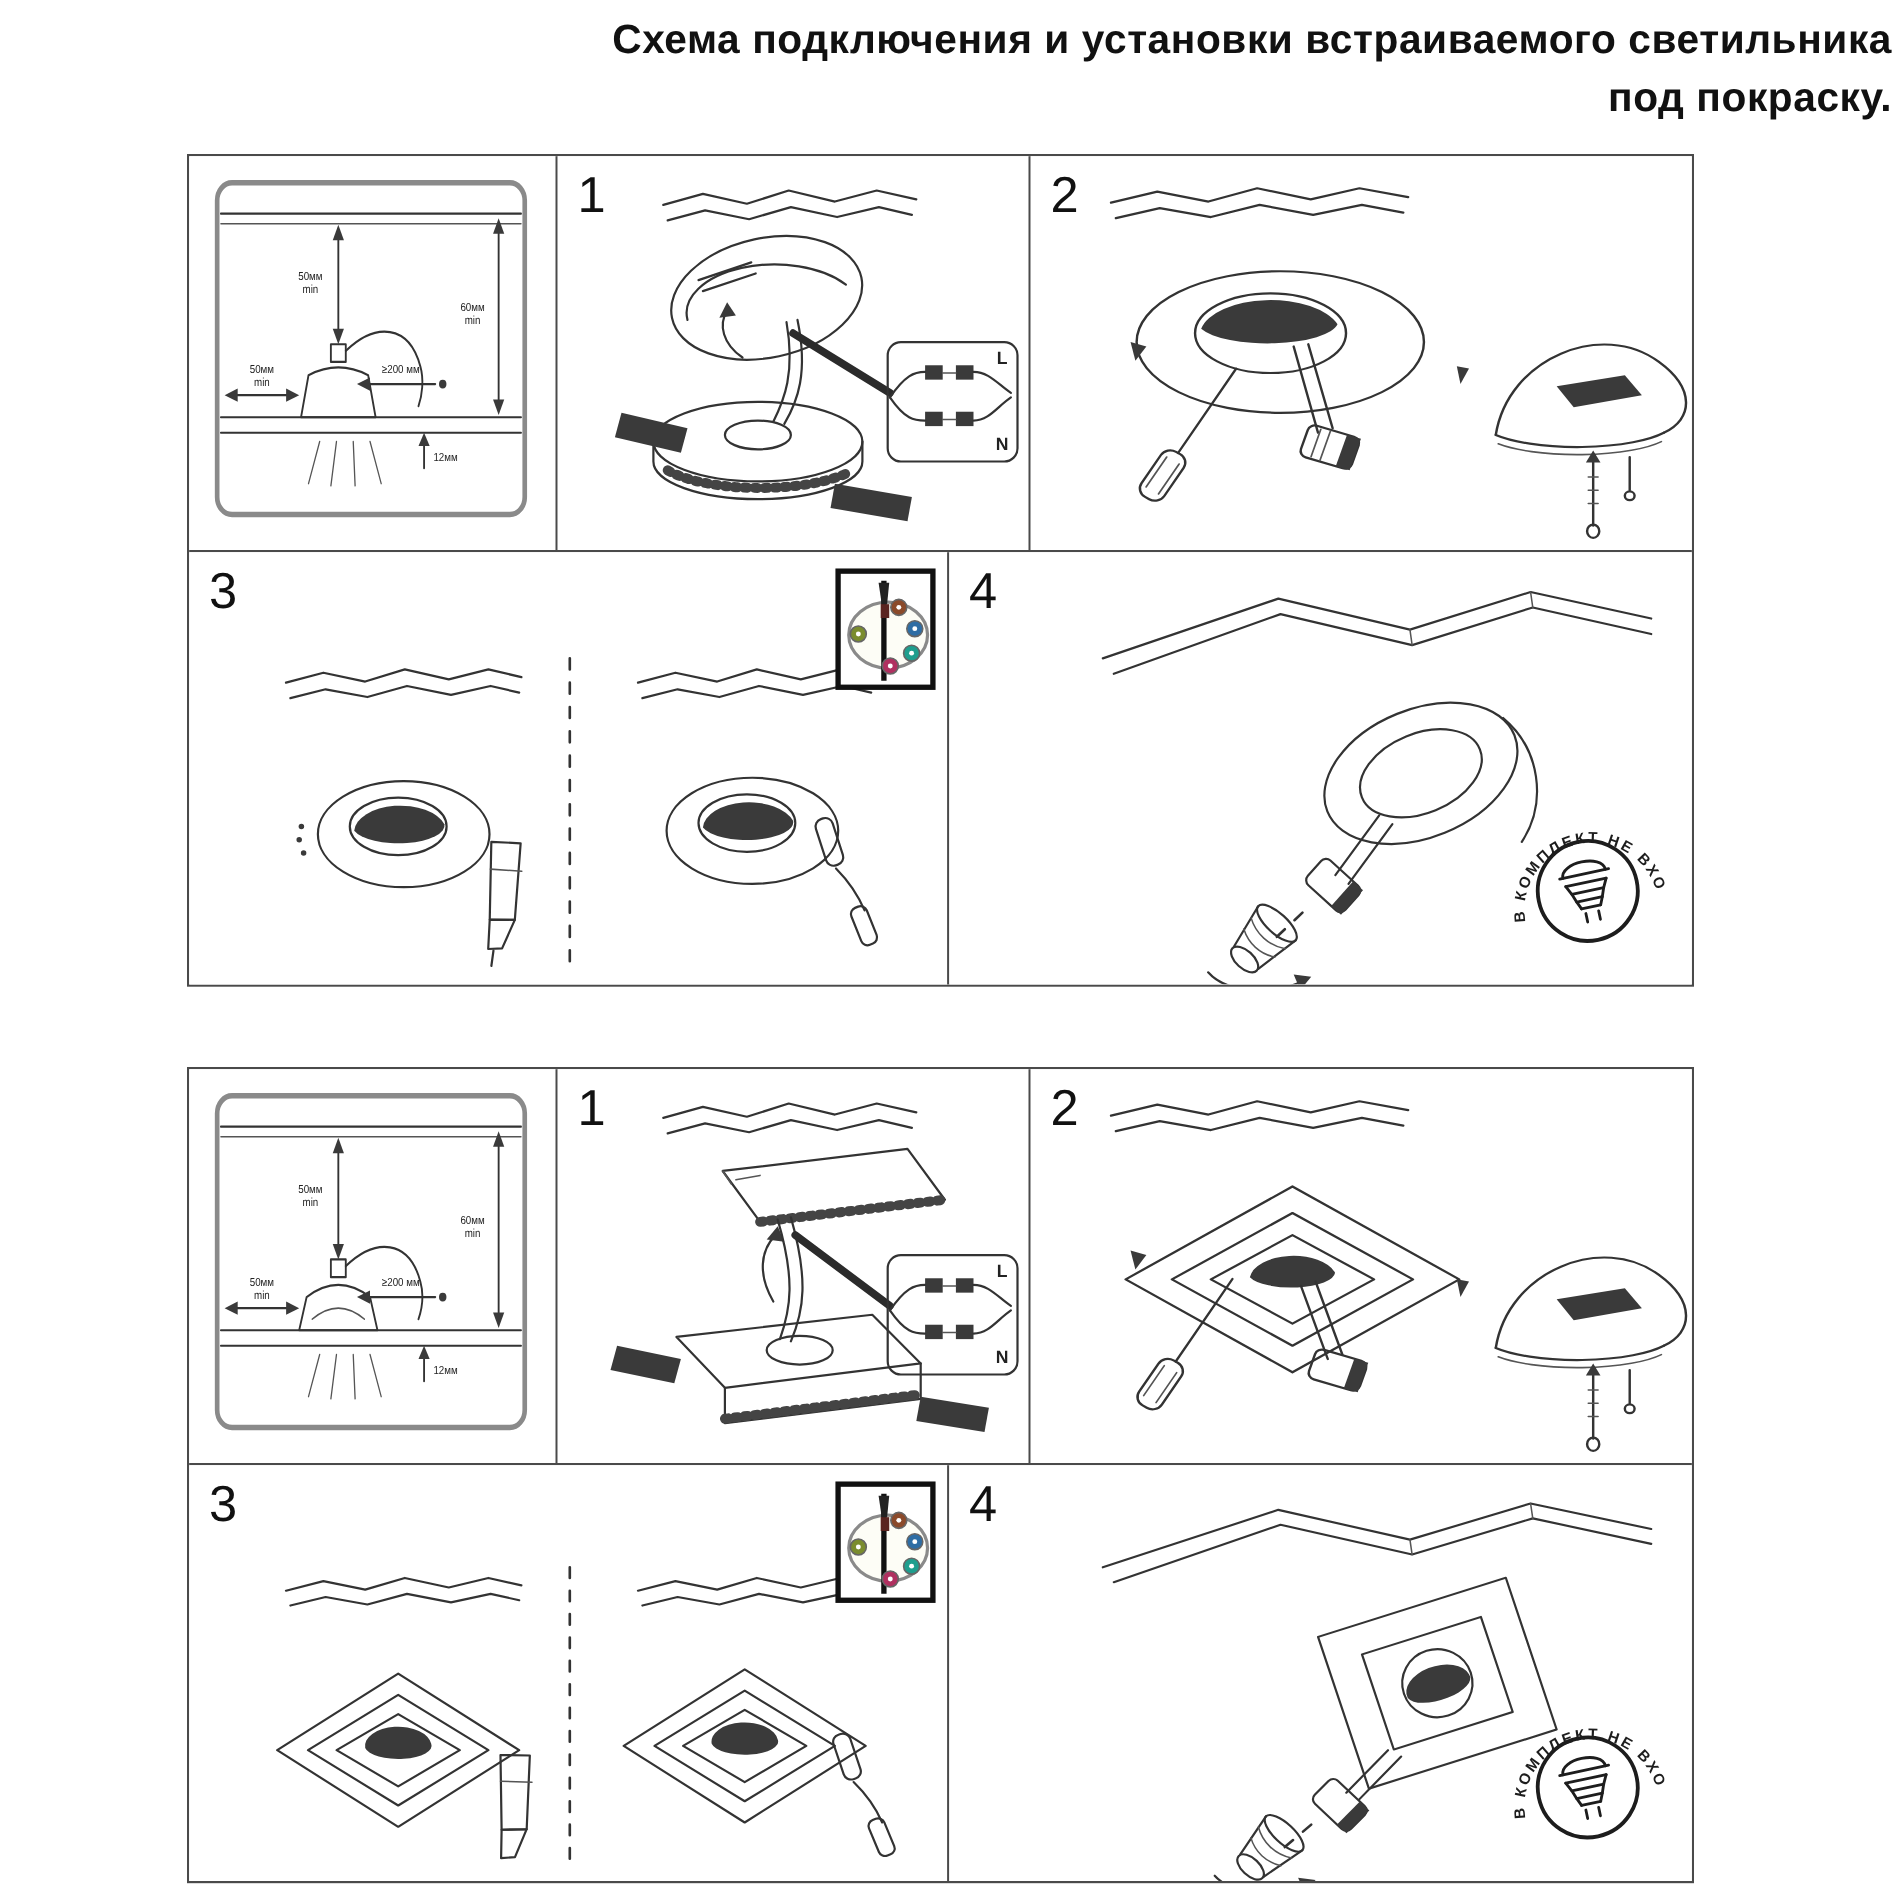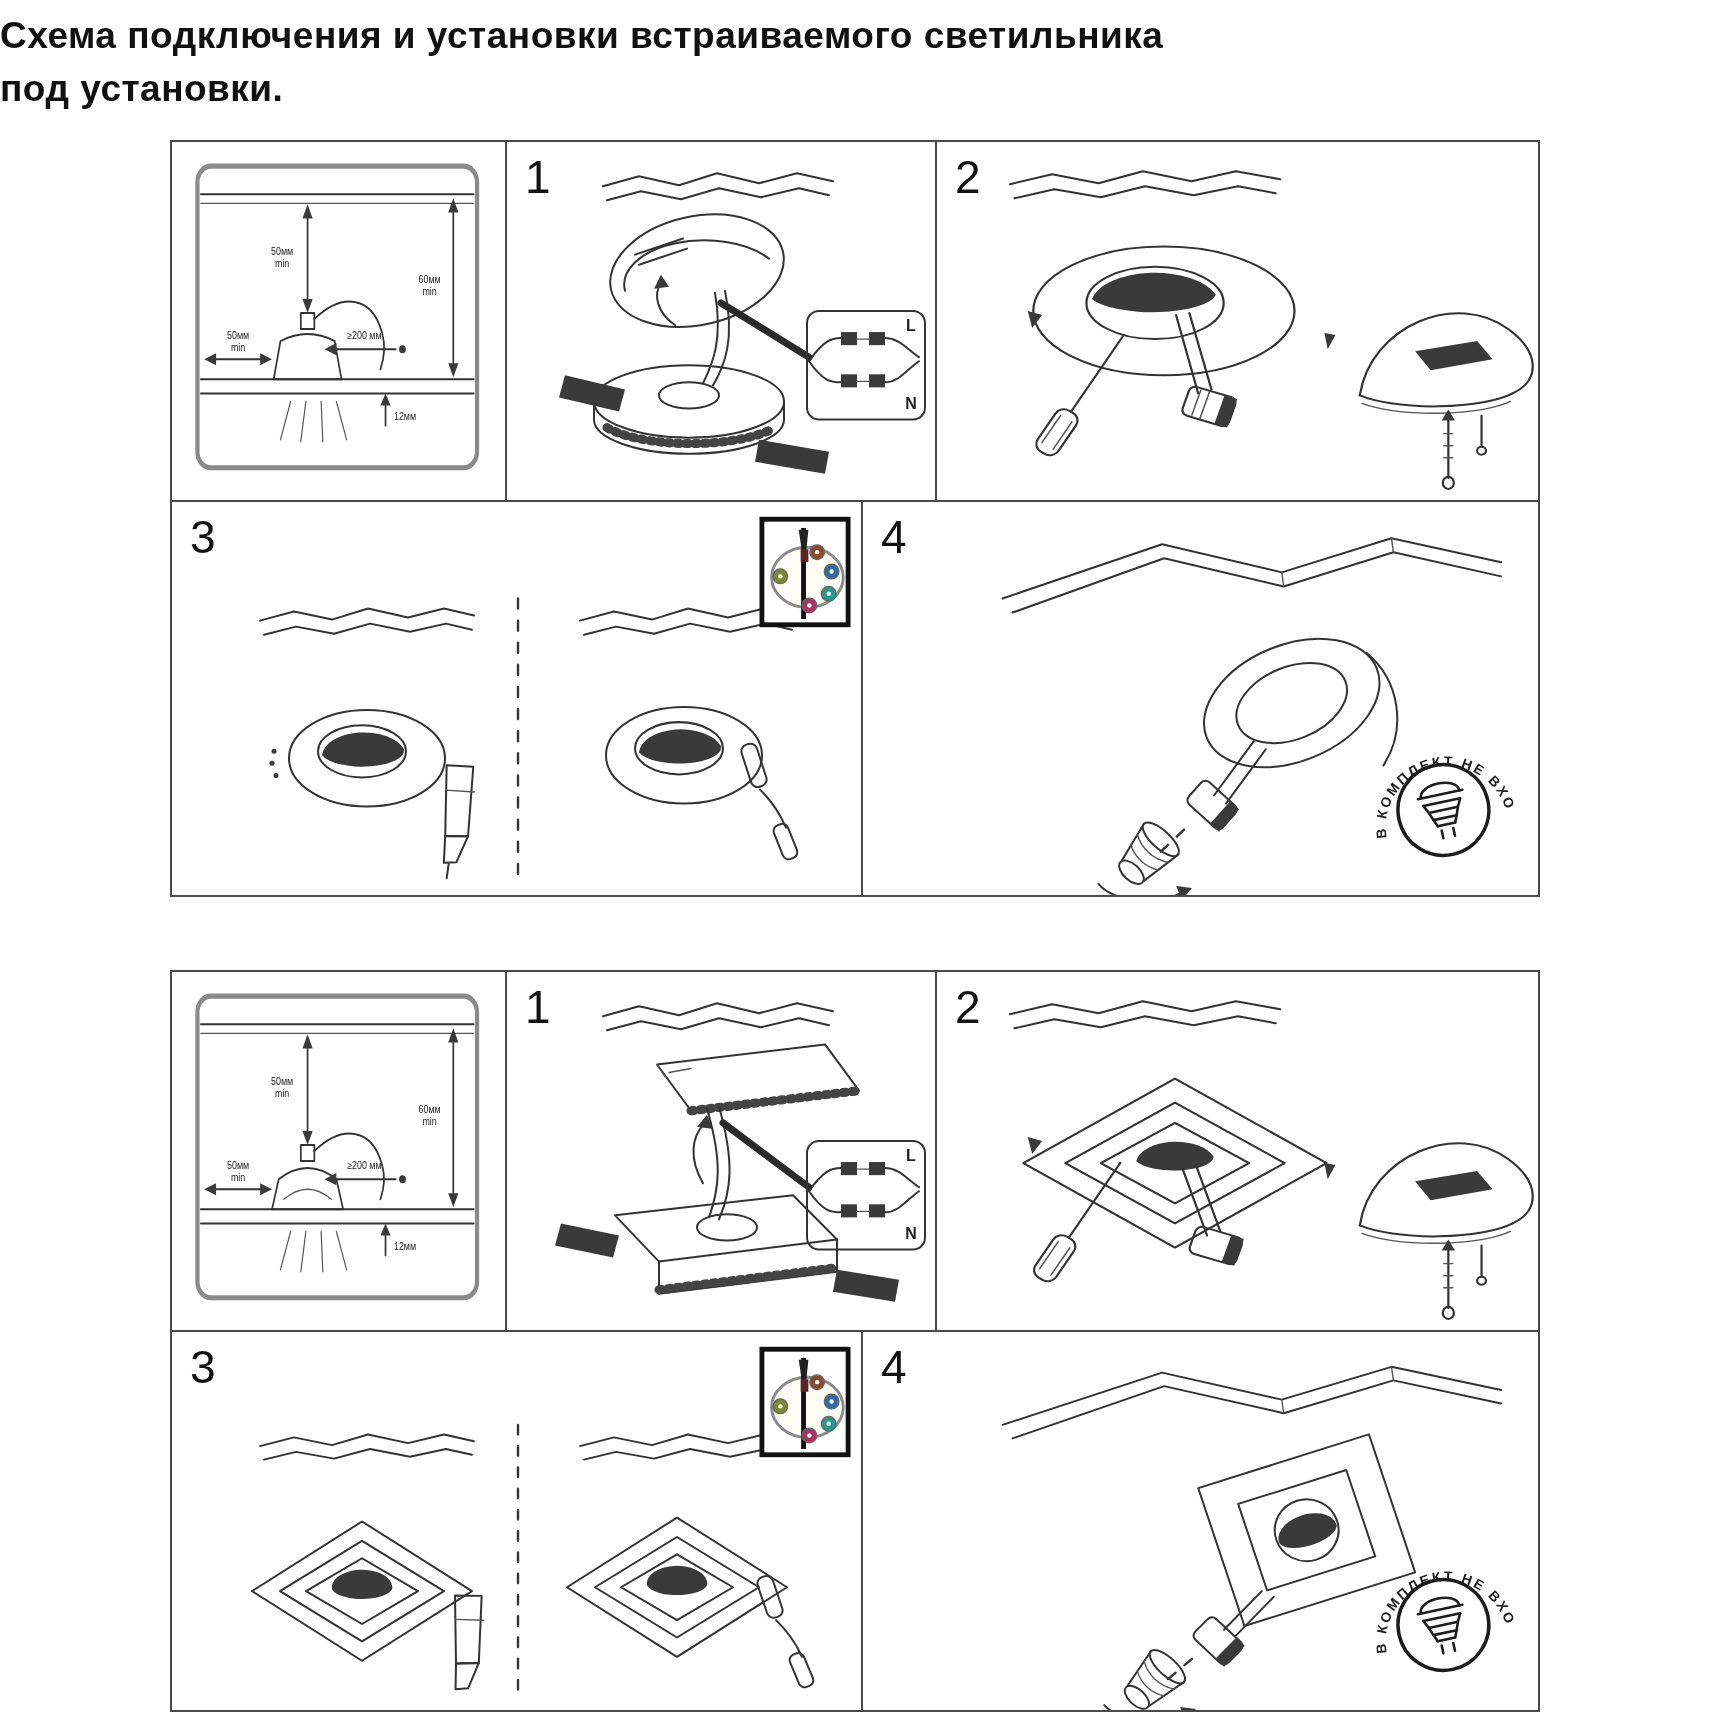--- a/index.html
+++ b/index.html
@@ -1,18 +1,18 @@
 <!DOCTYPE html>
 <html><head>
 <meta charset="utf-8">
 <style>
   html,body{margin:0;padding:0;background:#fff;}
   .page{position:relative;width:1720px;height:1720px;background:#fff;overflow:hidden;
         font-family:"Liberation Sans",sans-serif;color:#111;}
-  .title{position:absolute;top:10px;left:0;width:100%;text-align:left;
+  .title{position:absolute;top:10px;left:0;width:100%;text-align:right;
          font-size:37px;font-weight:700;line-height:1.42;letter-spacing:.5px;}
   .set{position:absolute;left:170px;width:1370px;border:2px solid #4a4a4a;background:#fff;
        display:flex;flex-direction:column;box-sizing:border-box;}
   .set-round{top:140px;height:757px;}
   .set-square{top:970px;height:742px;}
   .row{display:flex;box-sizing:border-box;min-height:0;}
   .row1{height:360px;border-bottom:2px solid #4a4a4a;}
   .row2{flex:1;}
   .panel{position:relative;box-sizing:border-box;border-right:2px solid #4a4a4a;background:#fff;overflow:hidden;}
   .panel:last-child{border-right:none;}
@@ -40,21 +40,21 @@
   .stamp-text{font-size:14px;font-weight:bold;letter-spacing:2.4px;fill:#1d1d1d;
               font-family:"Liberation Sans",sans-serif;}
 </style>
 </head>
 <body>
 
 <div class="page">
 
   <div class="title">
     <div>Схема подключения и установки встраиваемого светильника</div>
-    <div>под установки.</div>
+    <div>под покраску.</div>
   </div>
 
   <section class="set set-round">
     <div class="row row1">
 
       <div class="panel p-dim">
         <svg class="fig" viewBox="0 0 393 356" preserveAspectRatio="none">
           <g class="ln">
             <rect x="30" y="24" width="330" height="300" rx="16" class="thick gray"></rect>
             <path d="M34,52 h322"></path>

